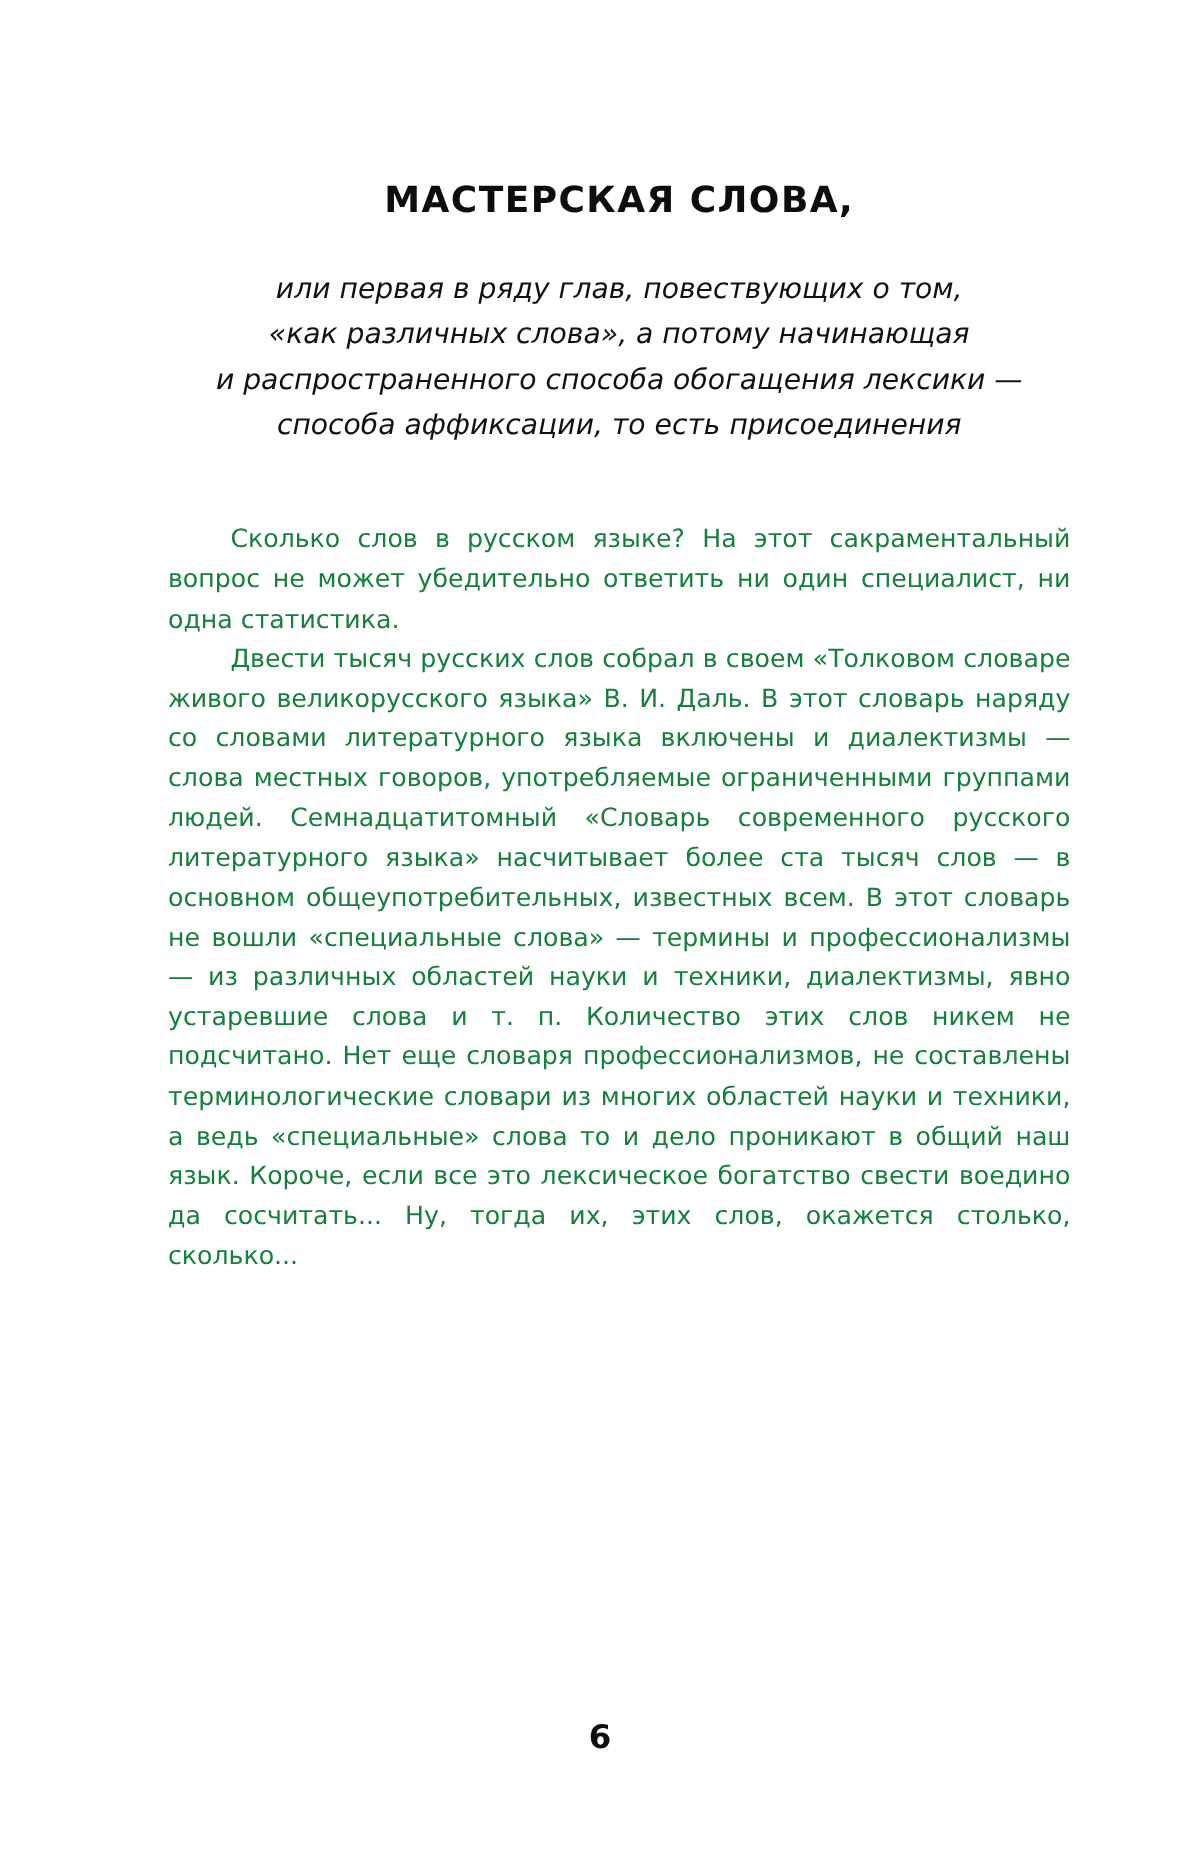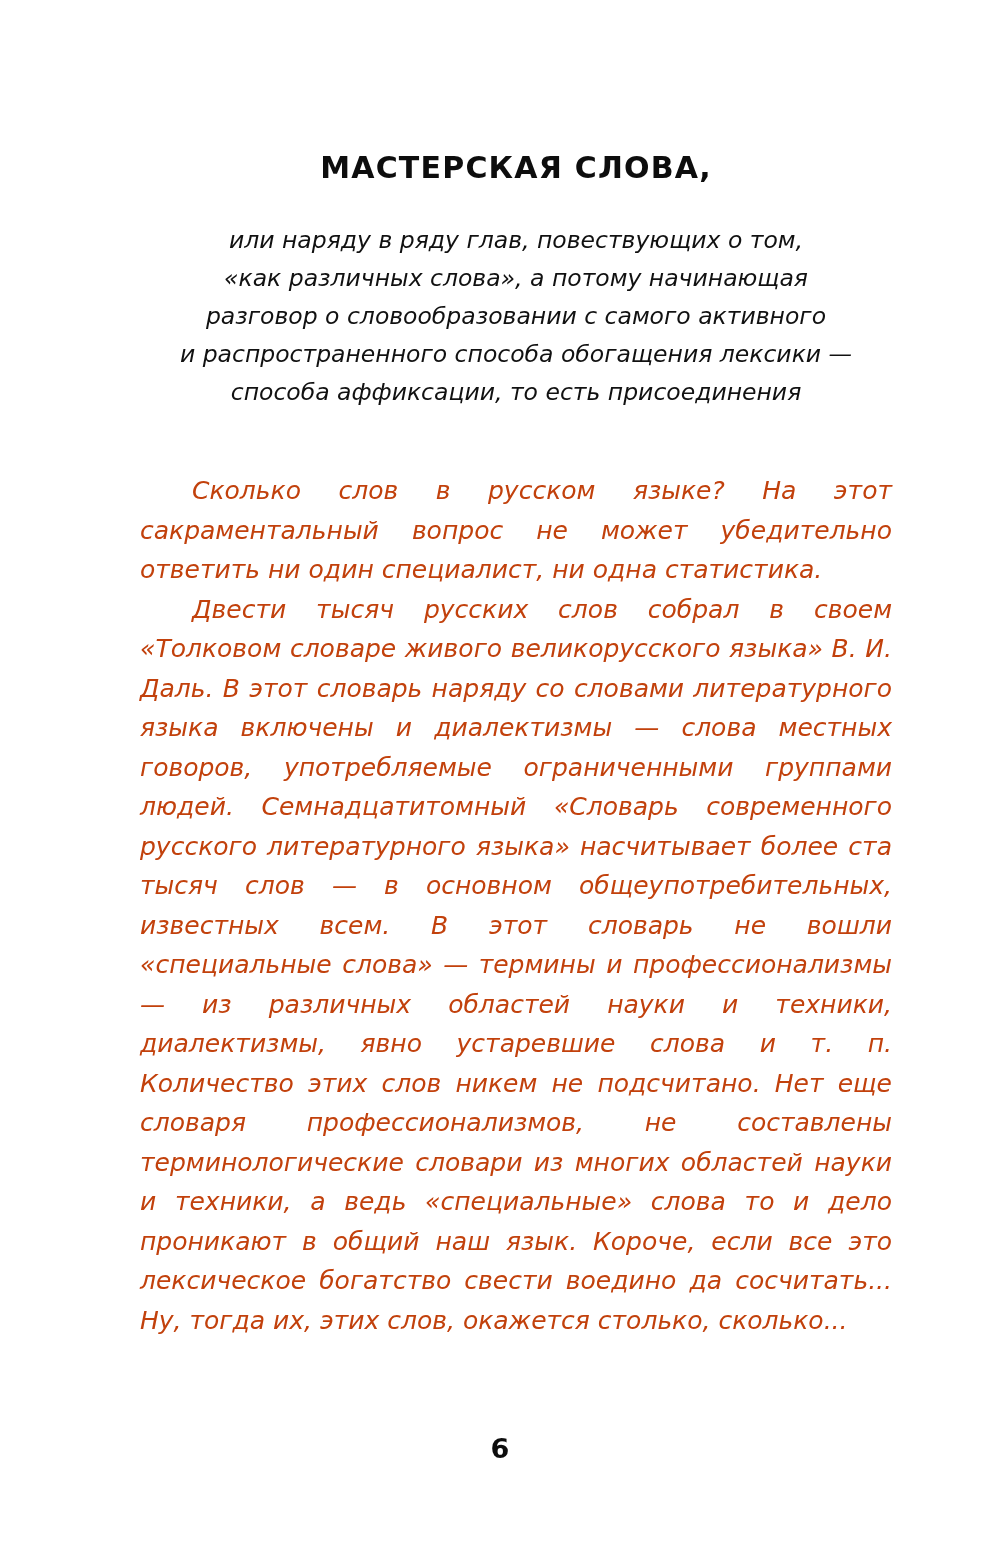--- a/index.html
+++ b/index.html
@@ -35,25 +35,24 @@
     font-size: 23.5px;
     line-height: 1.62;
     margin: 0 10px 60px 10px;
     color: #111111;
   }
   .subtitle .line {
     display: block;
     white-space: nowrap;
   }
   .body-text {
-    font-size: 25px;
+    font-size: 21px;
     line-height: 1.58;
     text-align: justify;
-    color: #c2410c;
-    font-style: italic;
+    color: #15803d;
   }
   .body-text p {
     margin: 0;
     text-indent: 52px;
   }
   .para-2 {
     text-align: justify;
     text-align-last: left;
   }
   .folio {
@@ -68,23 +67,22 @@
   }
 </style>
 </head>
 <body>
 
 <div class="page">
 
   <h1 class="chapter-title">МАСТЕРСКАЯ СЛОВА,</h1>
 
   <div class="subtitle">
-    <span class="line">или наряду в ряду глав, повествующих о том,</span>
+    <span class="line">или первая в ряду глав, повествующих о том,</span>
     <span class="line">«как различных слова», а потому начинающая</span>
-    <span class="line">разговор о словообразовании с самого активного</span>
     <span class="line">и распространенного способа обогащения лексики —</span>
     <span class="line">способа аффиксации, то есть присоединения</span>
   </div>
 
   <div class="body-text">
     <p>Сколько слов в русском языке? На этот сакраментальный вопрос не может убедительно ответить ни один специалист, ни одна статистика.</p>
     <p class="para-2">Двести тысяч русских слов собрал в своем «Толковом словаре живого великорусского языка» В. И. Даль. В этот словарь наряду со словами литературного языка включены и диалектизмы — слова местных говоров, употребляемые ограниченными группами людей. Семнадцатитомный «Словарь современного русского литературного языка» насчитывает более ста тысяч слов — в основном общеупотребительных, известных всем. В этот словарь не вошли «специальные слова» — термины и профессионализмы — из различных областей науки и техники, диалектизмы, явно устаревшие слова и т. п. Количество этих слов никем не подсчитано. Нет еще словаря профессионализмов, не составлены терминологические словари из многих областей науки и техники, а ведь «специальные» слова то и дело проникают в общий наш язык. Короче, если все это лексическое богатство свести воедино да сосчитать... Ну, тогда их, этих слов, окажется столько, сколько...</p>
   </div>
 
   <div class="folio">6</div>

